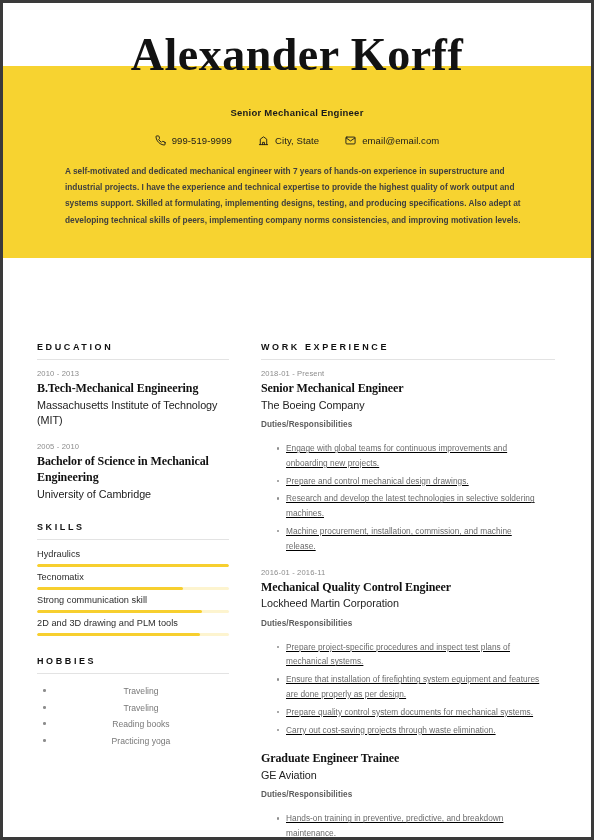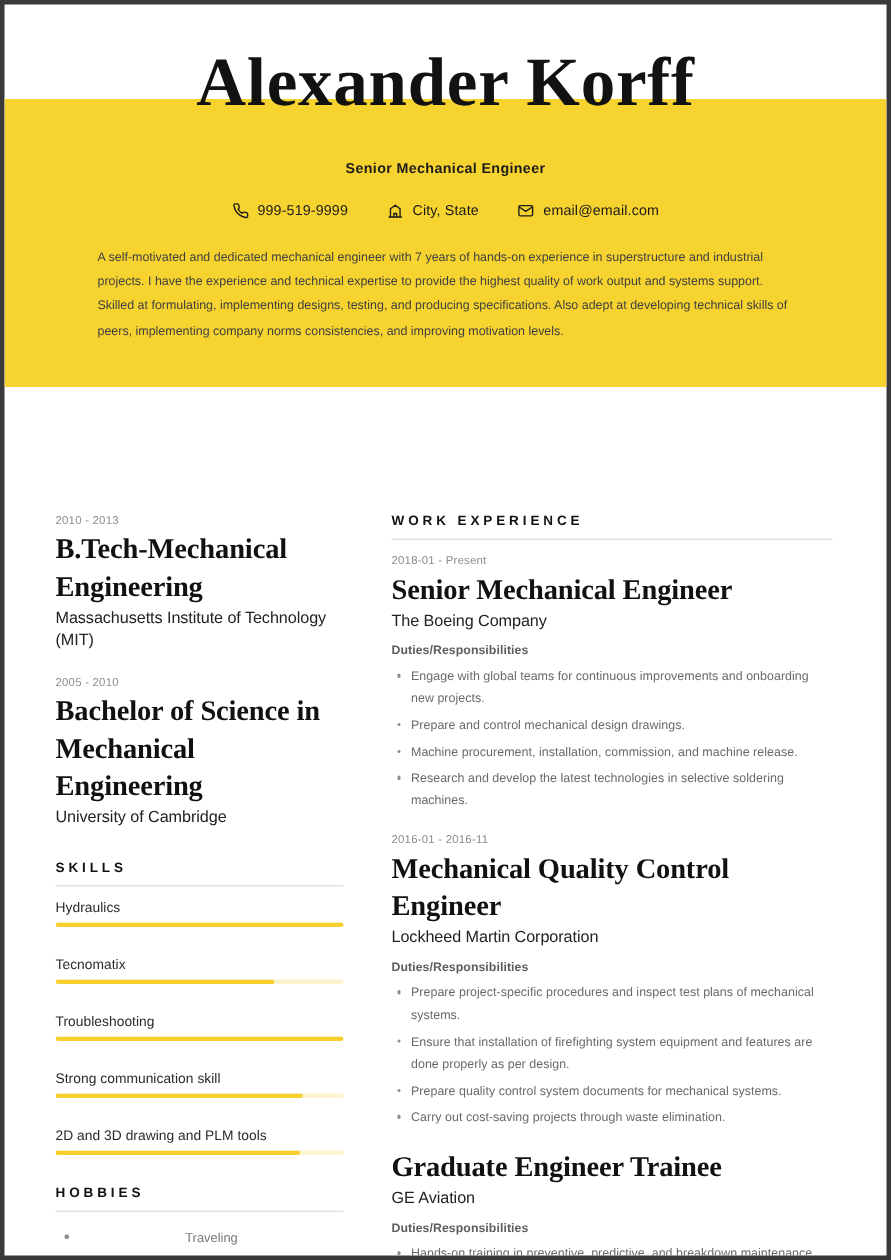--- a/index.html
+++ b/index.html
@@ -89,20 +89,21 @@
   .summary {
     position: absolute;
     left: 62px;
     right: 58px;
     top: 160px;
     font-size: 8.3px;
     line-height: 1.95;
     color: #3f3f3f;
     text-align: left;
     z-index: 3;
+    font-weight: bold;
   }
 
   
   .columns {
     display: flex;
     padding: 22px 0 0 0;
     gap: 0;
   }
   .col-left {
     width: 248px;
@@ -130,21 +131,21 @@
   .entry { margin-bottom: 14px; }
   .entry:last-child { margin-bottom: 0; }
   .entry-date {
     font-size: 7.6px;
     color: #8c8c8c;
     letter-spacing: 0.15px;
     margin-bottom: 3px;
   }
   .entry-title {
     font-family: "Liberation Serif", "DejaVu Serif", serif;
-    font-size: 19px;
+    font-size: 12px;
     font-weight: 700;
     color: #111111;
     line-height: 1.32;
     margin-bottom: 1px;
     letter-spacing: -0.1px;
   }
   .entry-org {
     font-size: 10.8px;
     color: #222222;
     line-height: 1.42;
@@ -152,23 +153,24 @@
   }
   .entry-subhead {
     font-size: 8.2px;
     font-weight: 700;
     color: #5d5d5d;
     margin-top: 7px;
     margin-bottom: 5px;
     letter-spacing: 0.05px;
   }
   ul.bullets {
-    margin: 0;
+    margin: 12px;
     padding: 0 0 0 13px;
     list-style: none;
+    text-decoration: underline;
   }
   ul.bullets li {
     position: relative;
     font-size: 8.3px;
     line-height: 1.78;
     color: #6a6a6a;
     margin-bottom: 3px;
     letter-spacing: 0.02px;
   }
   ul.bullets li::before {
@@ -176,21 +178,21 @@
     position: absolute;
     left: -9px;
     top: 6px;
     width: 2.4px;
     height: 2.4px;
     border-radius: 50%;
     background: #8d8d8d;
   }
 
   
-  .skill { margin-bottom: 20px; }
+  .skill { margin-bottom: 5px; }
   .skill:last-child { margin-bottom: 2px; }
   .skill-name {
     font-size: 9.2px;
     color: #2b2b2b;
     margin-bottom: 5px;
     letter-spacing: 0.03px;
   }
   .skill-track {
     position: relative;
     height: 3px;
@@ -276,20 +278,21 @@
     </div>
 
     <div class="summary">A self-motivated and dedicated mechanical engineer with 7 years of hands-on experience in superstructure and industrial projects. I have the experience and technical expertise to provide the highest quality of work output and systems support. Skilled at formulating, implementing designs, testing, and producing specifications. Also adept at developing technical skills of peers, implementing company norms consistencies, and improving motivation levels.</div>
   </div>
 
   <div class="columns">
 
     <div class="col-left">
 
       <div class="section">
+        <div class="section-title">EDUCATION</div>
 
         <div class="entry">
           <div class="entry-date">2010 - 2013</div>
           <div class="entry-title">B.Tech-Mechanical Engineering</div>
           <div class="entry-org">Massachusetts Institute of Technology (MIT)</div>
         </div>
 
         <div class="entry">
           <div class="entry-date">2005 - 2010</div>
           <div class="entry-title">Bachelor of Science in Mechanical Engineering</div>
@@ -307,26 +310,20 @@
           </div>
         </div>
 
         <div class="skill">
           <div class="skill-name">Tecnomatix</div>
           <div class="skill-track">
             <div class="skill-fill" style="width: 76%;"></div>
           </div>
         </div>
 
-        <div class="skill">
-          <div class="skill-name">Troubleshooting</div>
-          <div class="skill-track">
-            <div class="skill-fill" style="width: 100%;"></div>
-          </div>
-        </div>
 
         <div class="skill">
           <div class="skill-name">Strong communication skill</div>
           <div class="skill-track">
             <div class="skill-fill" style="width: 86%;"></div>
           </div>
         </div>
 
         <div class="skill">
           <div class="skill-name">2D and 3D drawing and PLM tools</div>
@@ -354,22 +351,22 @@
         <div class="section-title">WORK EXPERIENCE</div>
 
         <div class="entry">
           <div class="entry-date">2018-01 - Present</div>
           <div class="entry-title">Senior Mechanical Engineer</div>
           <div class="entry-org">The Boeing Company</div>
           <div class="entry-subhead">Duties/Responsibilities</div>
           <ul class="bullets">
             <li>Engage with global teams for continuous improvements and onboarding new projects.</li>
             <li>Prepare and control mechanical design drawings.</li>
+            <li>Research and develop the latest technologies in selective soldering machines.</li>
             <li>Machine procurement, installation, commission, and machine release.</li>
-            <li>Research and develop the latest technologies in selective soldering machines.</li>
           </ul>
         </div>
 
         <div class="entry">
           <div class="entry-date">2016-01 - 2016-11</div>
           <div class="entry-title">Mechanical Quality Control Engineer</div>
           <div class="entry-org">Lockheed Martin Corporation</div>
           <div class="entry-subhead">Duties/Responsibilities</div>
           <ul class="bullets">
             <li>Prepare project-specific procedures and inspect test plans of mechanical systems.</li>

